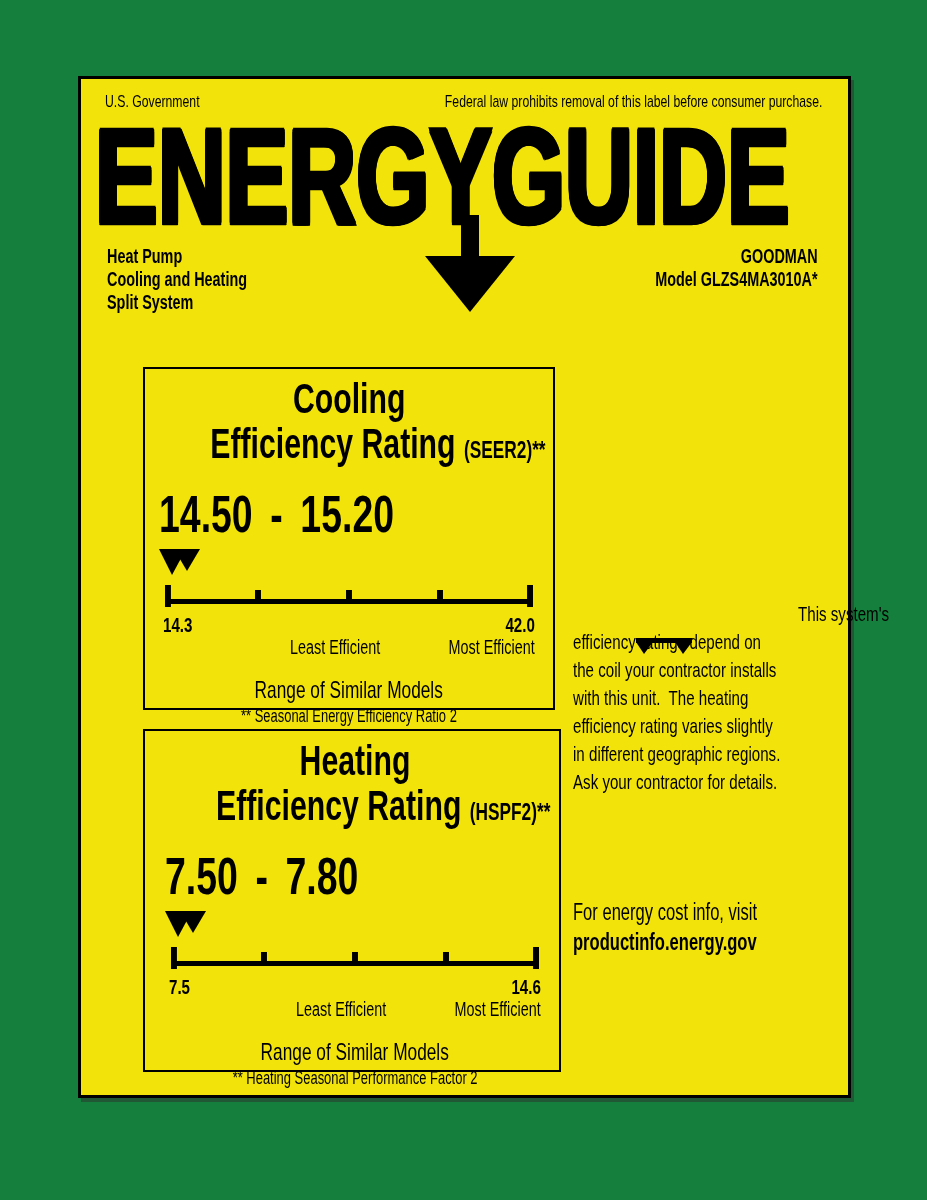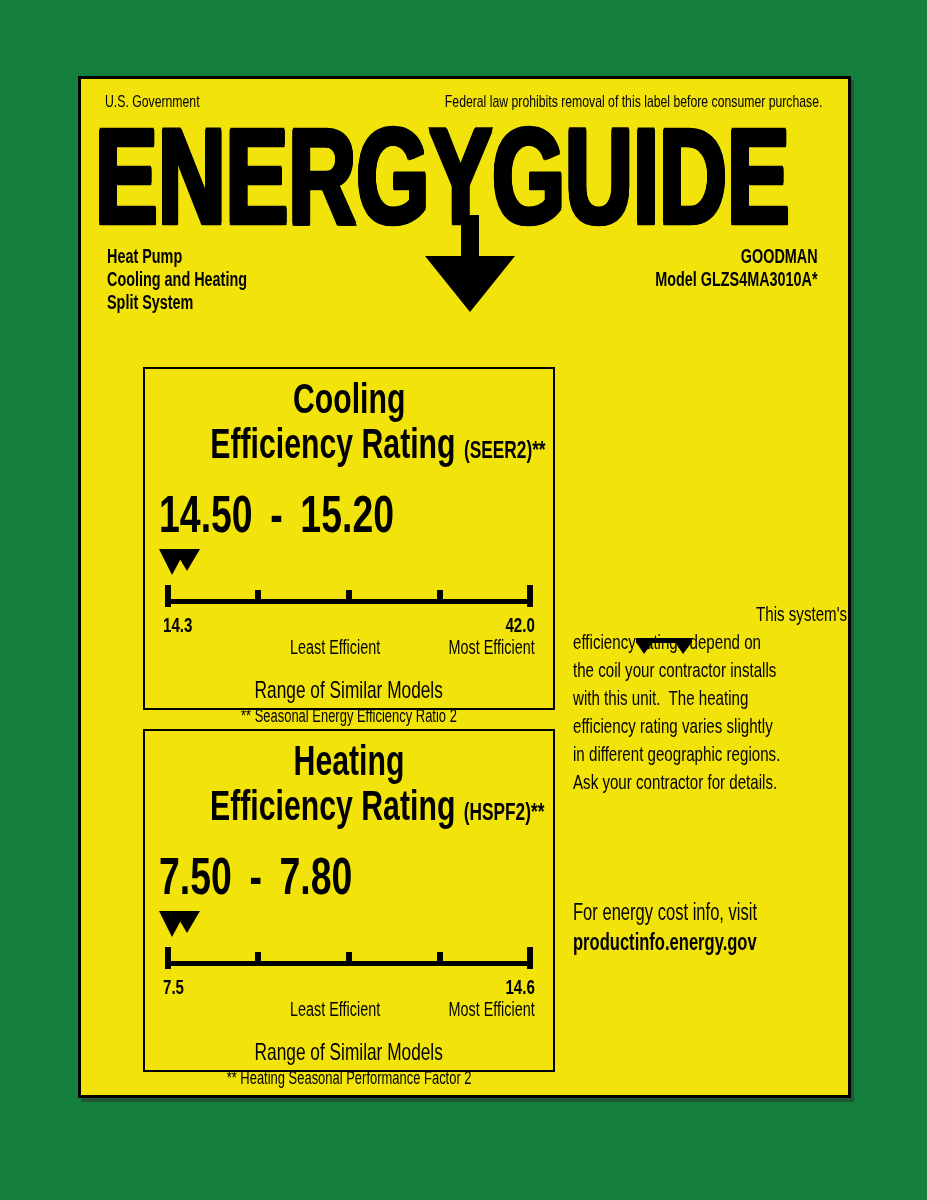--- a/index.html
+++ b/index.html
@@ -23,38 +23,38 @@
       -2px -1px 0,2px 1px 0,-2px 1px 0,2px -1px 0;}
   .logo-arrow{position:absolute;left:344px;top:136px;}
 
   .brand-row{position:absolute;top:166px;left:26px;right:30px;display:flex;
     justify-content:space-between;font-weight:bold;font-size:20px;line-height:23px;}
   .brand-right{text-align:right;}
 
   .box{position:absolute;left:62px;width:408px;height:339px;border:2px solid #000;
     text-align:center;margin-top:32px;}
   .box-cooling{top:256px;}
-  .box-heating{top:618px;}
+  .box-heating{top:618px;padding-left:6px;}
   .box-title{margin-top:8px;font-size:42px;font-weight:bold;line-height:44px;}
   .box-subtitle{font-size:42px;font-weight:bold;line-height:46px;}
   .box-subtitle .suffix{font-size:24px;font-weight:bold;}
   .box-range{font-size:52px;font-weight:bold;line-height:70px;margin:6px 0 0 14px;
     text-align:left;word-spacing:10px;}
   .range-marker{margin:0 0 0 14px;height:27px;text-align:left;}
   .scale{margin:9px 20px 0;height:26px;}
   .scale svg{display:block;width:100%;height:26px;}
   .scale-nums{display:flex;justify-content:space-between;margin:3px 18px 0;
     font-size:21px;font-weight:bold;line-height:22px;gap:12px;}
   .scale-words{display:flex;justify-content:flex-end;margin:0 18px;
     font-size:20px;line-height:22px;}
   .box-footer{margin-top:19px;font-size:24px;line-height:26px;}
   .box-footnote{margin-top:3px;font-size:18px;line-height:20px;}
 
   .note{position:absolute;left:492px;top:521px;font-size:21px;line-height:28px;}
-  .note-line{white-space:pre;}
+  .note-line{white-space:pre;gap:42px;}
   .note-first{display:flex;align-items:center;}
   .note-marker{margin-left:5px;margin-right:64px;height:17px;}
 
   .energy-info{position:absolute;left:492px;top:818px;font-size:23px;line-height:30px;}
   .energy-info .site{font-weight:bold;}
 </style>
 </head>
 <body>
 
 <div class="page">

